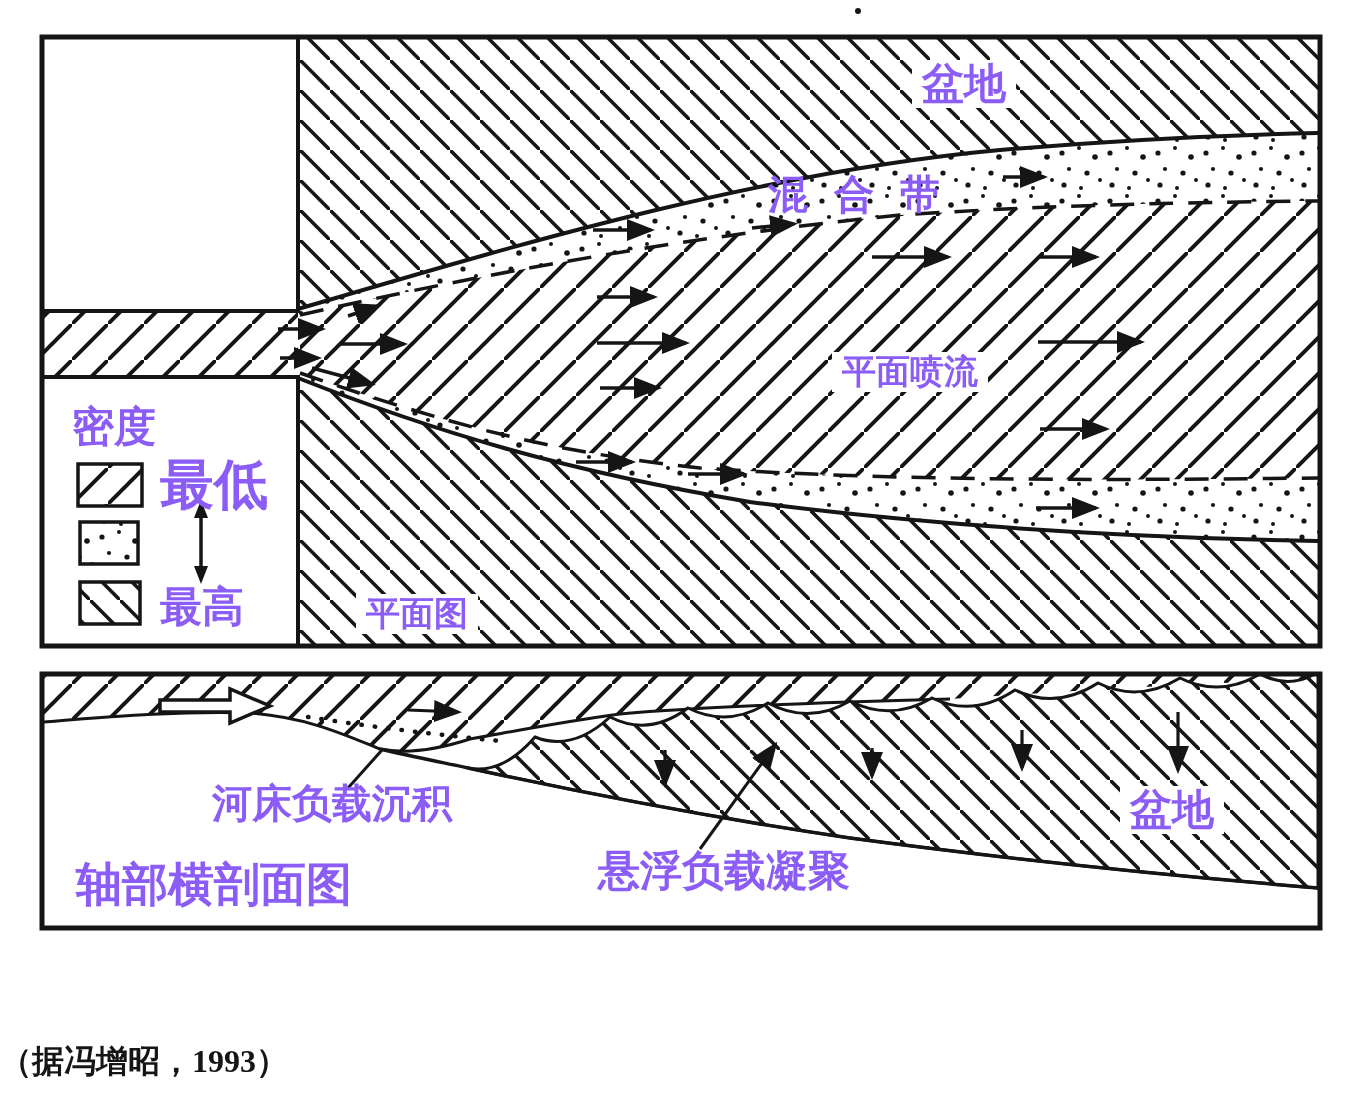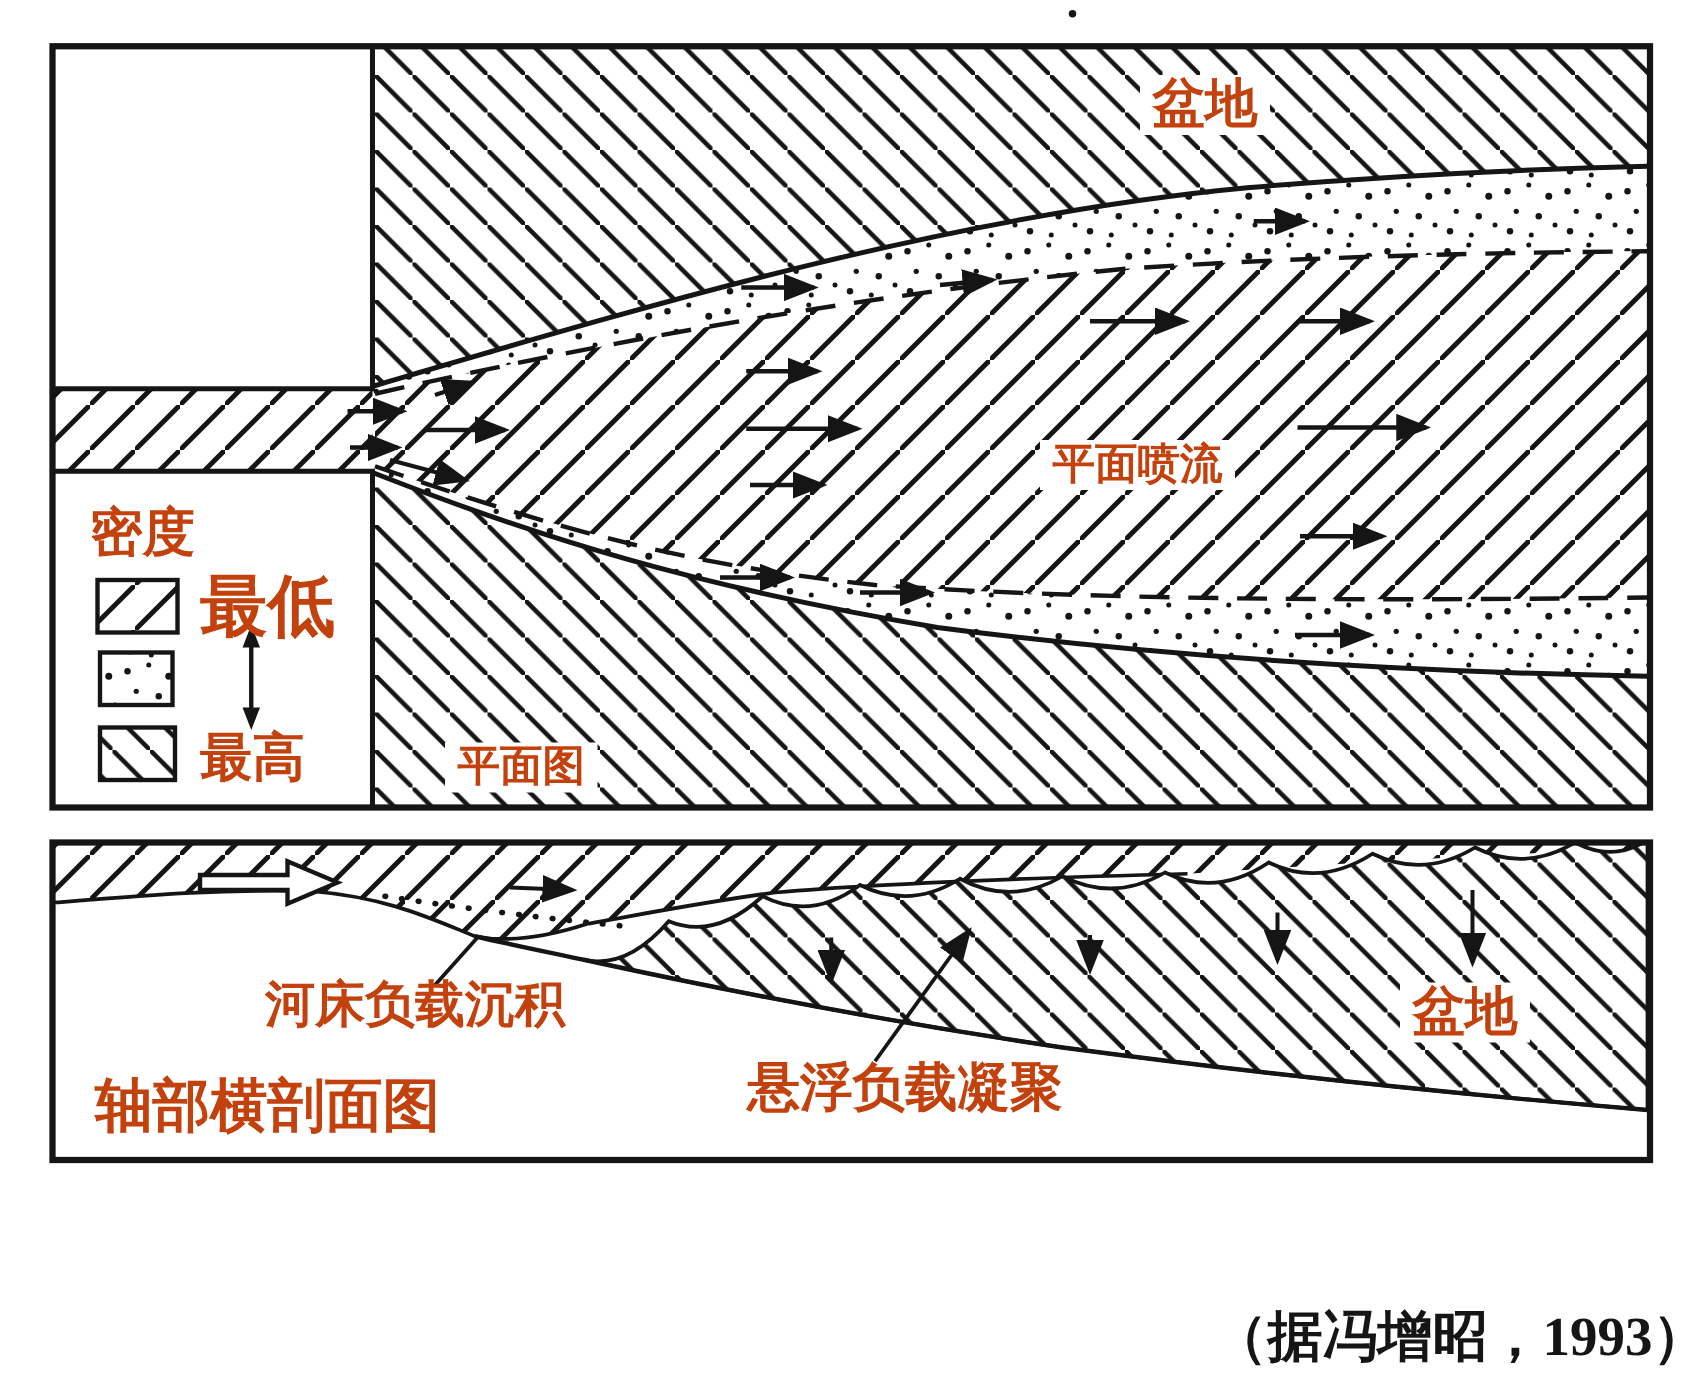--- a/index.html
+++ b/index.html
@@ -1,24 +1,24 @@
 <!DOCTYPE html>
 <html><head>
 <meta charset="utf-8">
 <style>
   html,body{margin:0;padding:0;background:#ffffff;}
   .page{position:relative;width:1366px;height:1112px;background:#fff;overflow:hidden;
         font-family:"Liberation Serif","DejaVu Serif",serif;color:#151515;}
   svg{position:absolute;left:0;top:0;}
-  .lbl{position:absolute;font-weight:bold;white-space:nowrap;line-height:1;color:#c2410c;}
+  .lbl{position:absolute;font-weight:bold;white-space:nowrap;line-height:1;color:#8b5cf6;}
   .boxed{background:#fff;padding:3px 10px;}
   .cap-row{position:absolute;left:0;top:972px;width:100%;display:flex;
            justify-content:center;gap:34px;font-size:43px;font-weight:bold;}
-  .cap2{position:absolute;left:0;top:1040px;width:100%;text-align:right;
-        font-size:44px;font-weight:bold;}
+  .cap2{position:absolute;left:0;top:1040px;width:100%;text-align:left;
+        font-size:32px;font-weight:bold;}
   .speck{position:absolute;width:6px;height:6px;border-radius:50%;background:#151515;}
 </style>
 </head>
 <body>
 
 <div class="page">
 
 <svg width="1366" height="1112" viewBox="0 0 1366 1112">
   <defs>
     <pattern id="hU" width="36" height="36" patternUnits="userSpaceOnUse">
@@ -148,20 +148,21 @@
       <line x1="348" y1="788" x2="382" y2="750" stroke="#151515" stroke-width="3"></line>
       <line x1="700" y1="849" x2="775" y2="745" stroke="#151515" stroke-width="3" marker-end="url(#arr)"></line>
     </g>
     <rect x="42" y="674" width="1278" height="254" fill="none" stroke="#151515" stroke-width="5"></rect>
   </g>
 </svg>
 
 <div class="speck" style="left:855px;top:8px;"></div>
 
 <div class="lbl boxed" style="left:912px;top:60px;font-size:42px;">盆地</div>
+<div class="lbl" style="left:768px;top:175px;font-size:40px;letter-spacing:8px;">混 合 带</div>
 <div class="lbl boxed" style="left:832px;top:352px;font-size:34px;">平面喷流</div>
 <div class="lbl boxed" style="left:356px;top:594px;font-size:34px;">平面图</div>
 
 <div class="lbl" style="left:72px;top:406px;font-size:42px;">密度</div>
 <div class="lbl" style="left:160px;top:458px;font-size:54px;">最低</div>
 <div class="lbl" style="left:160px;top:586px;font-size:42px;">最高</div>
 
 <div class="lbl" style="left:212px;top:784px;font-size:40px;">河床负载沉积</div>
 <div class="lbl" style="left:598px;top:850px;font-size:42px;">悬浮负载凝聚</div>
 <div class="lbl boxed" style="left:1120px;top:786px;font-size:42px;">盆地</div>

